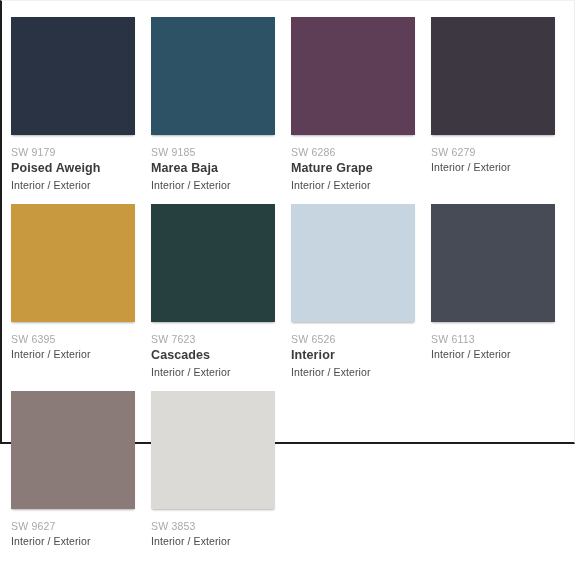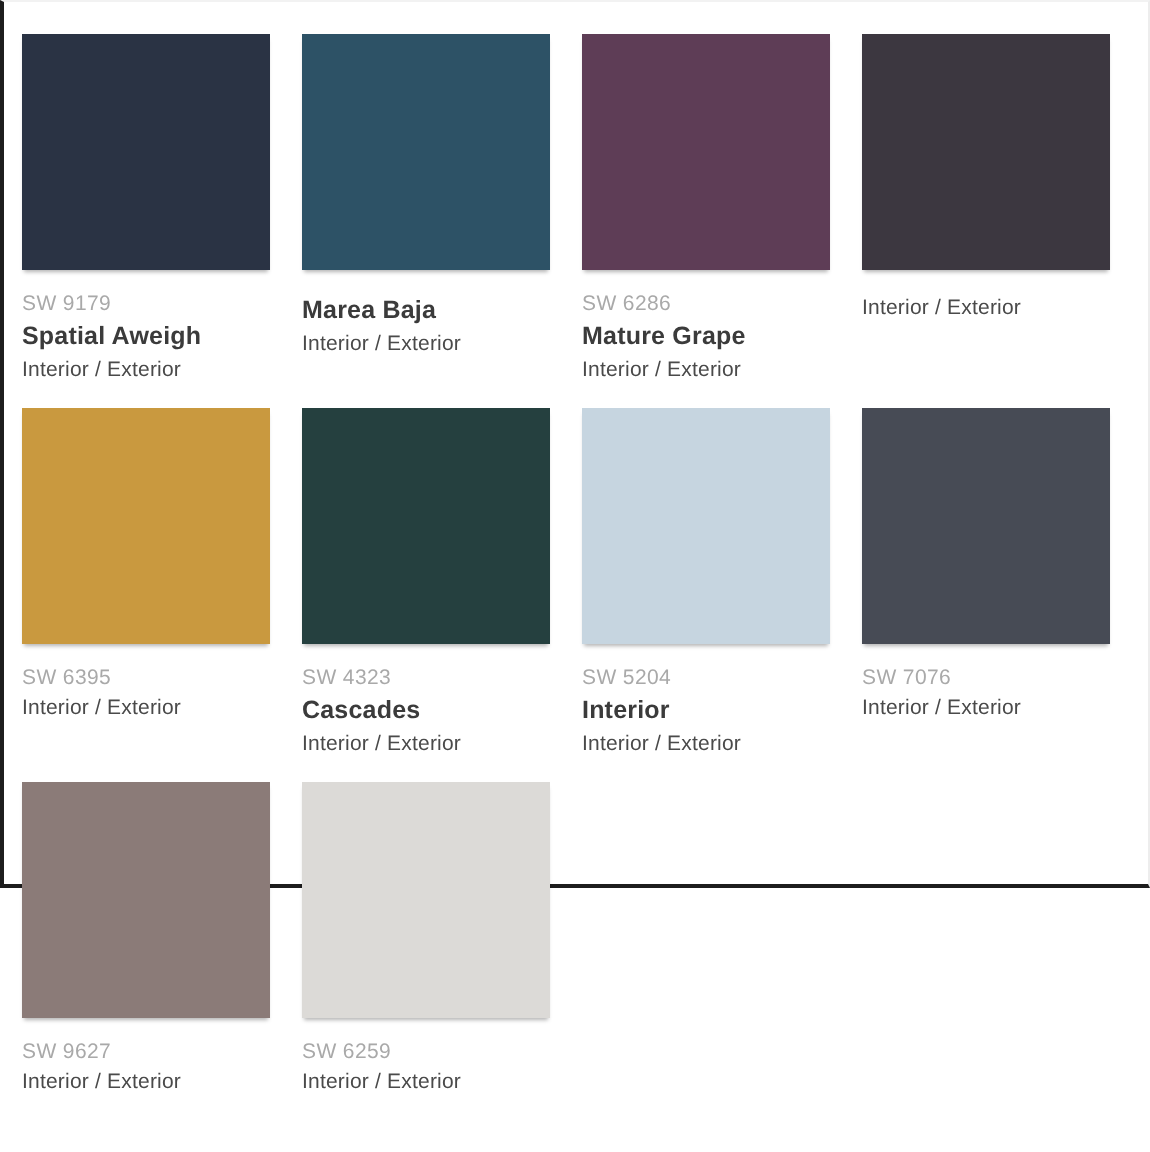--- a/index.html
+++ b/index.html
@@ -81,85 +81,87 @@
 </style>
 </head>
 <body>
 
 <div id="page-frame">
   <div id="swatch-grid">
       <div class="swatch-card">
         <div class="swatch-chip" style="background: rgb(42, 51, 68);"></div>
         <div class="swatch-meta">
           <div class="swatch-code">SW 9179</div>
-          <div class="swatch-name">Spatial Aweigh</div>
+          <div class="swatch-name">Poised Aweigh</div>
           <div class="swatch-use">Interior / Exterior</div>
         </div>
       </div>
       <div class="swatch-card">
         <div class="swatch-chip" style="background: rgb(45, 82, 102);"></div>
         <div class="swatch-meta">
+          <div class="swatch-code">SW 9185</div>
           <div class="swatch-name">Marea Baja</div>
           <div class="swatch-use">Interior / Exterior</div>
         </div>
       </div>
       <div class="swatch-card">
         <div class="swatch-chip" style="background: rgb(94, 61, 86);"></div>
         <div class="swatch-meta">
           <div class="swatch-code">SW 6286</div>
           <div class="swatch-name">Mature Grape</div>
           <div class="swatch-use">Interior / Exterior</div>
         </div>
       </div>
       <div class="swatch-card">
         <div class="swatch-chip" style="background: rgb(60, 55, 64);"></div>
         <div class="swatch-meta">
+          <div class="swatch-code">SW 6279</div>
           <div class="swatch-use">Interior / Exterior</div>
         </div>
       </div>
       <div class="swatch-card">
         <div class="swatch-chip" style="background: rgb(201, 153, 63);"></div>
         <div class="swatch-meta">
           <div class="swatch-code">SW 6395</div>
           <div class="swatch-use">Interior / Exterior</div>
         </div>
       </div>
       <div class="swatch-card">
         <div class="swatch-chip" style="background: rgb(37, 64, 63);"></div>
         <div class="swatch-meta">
-          <div class="swatch-code">SW 4323</div>
+          <div class="swatch-code">SW 7623</div>
           <div class="swatch-name">Cascades</div>
           <div class="swatch-use">Interior / Exterior</div>
         </div>
       </div>
       <div class="swatch-card">
         <div class="swatch-chip" style="background: rgb(198, 213, 224);"></div>
         <div class="swatch-meta">
-          <div class="swatch-code">SW 5204</div>
+          <div class="swatch-code">SW 6526</div>
           <div class="swatch-name">Interior</div>
           <div class="swatch-use">Interior / Exterior</div>
         </div>
       </div>
       <div class="swatch-card">
         <div class="swatch-chip" style="background: rgb(71, 75, 85);"></div>
         <div class="swatch-meta">
-          <div class="swatch-code">SW 7076</div>
+          <div class="swatch-code">SW 6113</div>
           <div class="swatch-use">Interior / Exterior</div>
         </div>
       </div>
       <div class="swatch-card">
         <div class="swatch-chip" style="background: rgb(139, 123, 120);"></div>
         <div class="swatch-meta">
           <div class="swatch-code">SW 9627</div>
           <div class="swatch-use">Interior / Exterior</div>
         </div>
       </div>
       <div class="swatch-card">
         <div class="swatch-chip" style="background: rgb(220, 218, 215);"></div>
         <div class="swatch-meta">
-          <div class="swatch-code">SW 6259</div>
+          <div class="swatch-code">SW 3853</div>
           <div class="swatch-use">Interior / Exterior</div>
         </div>
       </div>
       <div class="swatch-card empty"></div>
       <div class="swatch-card empty"></div>
     </div>
 </div>
 
 </body></html>

